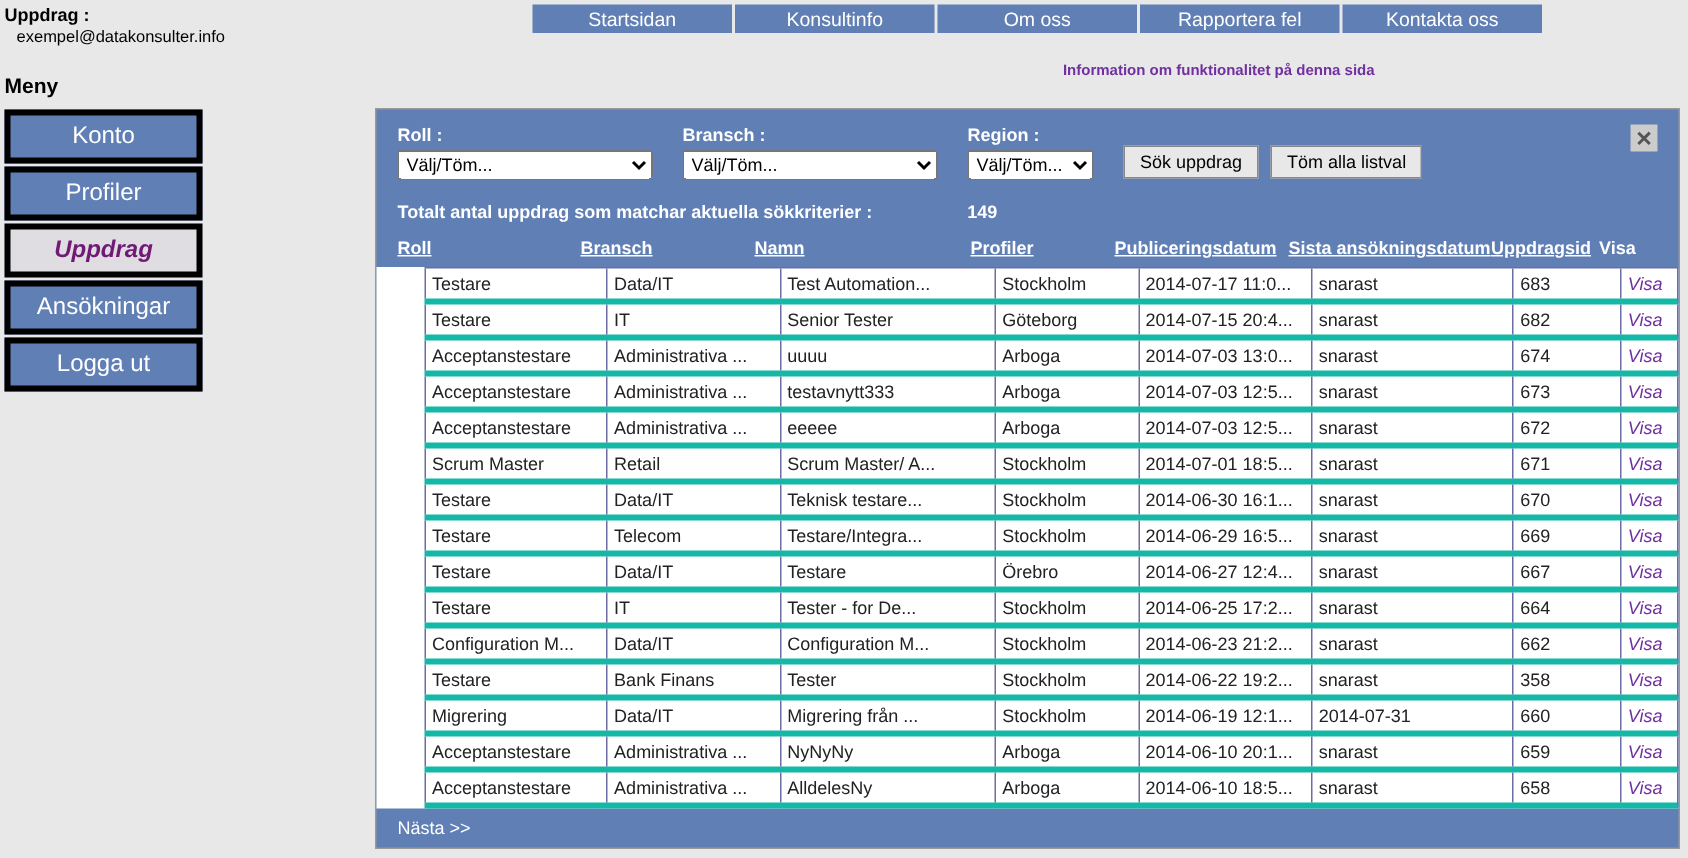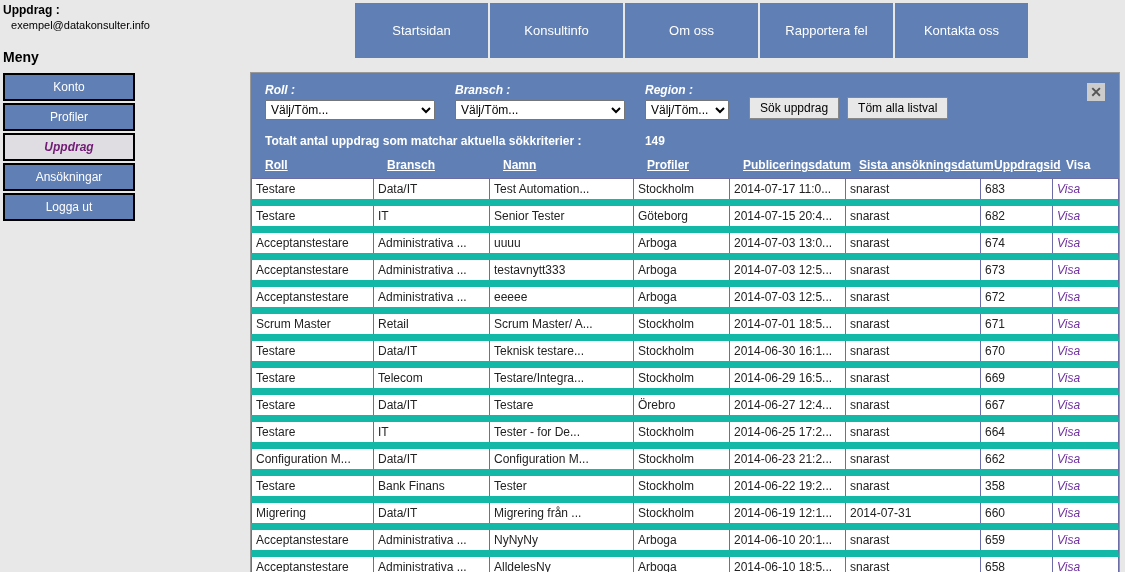--- a/index.html
+++ b/index.html
@@ -1,35 +1,35 @@
 <!DOCTYPE html>
 <html><head>
   <meta charset="utf-8">
   <style>
     * { box-sizing: border-box; margin: 0; padding: 0; }
     body { font-family: Arial, sans-serif; font-size: 12px; background: #e8e8e8; width: 1125px; height: 572px; overflow: hidden; }
     
     .top-nav { display: flex; gap: 2px; margin-left: 355px; padding-top: 3px; }
-    .top-nav-item { background: #5f7fb5; color: white; padding: 20px 0; width: 133px; text-align: center; font-size: 13px; cursor: pointer; }
+    .top-nav-item { background: #5f7fb5; color: white; padding: 2px 0; width: 133px; text-align: center; font-size: 13px; cursor: pointer; }
     
     .info-link { color: #7030a0; font-weight: bold; text-align: center; margin-left: 500px; margin-top: 20px; font-size: 10px; cursor: pointer; }
     
     .left-panel { position: absolute; left: 0; top: 0; width: 150px; padding: 3px 0 0 3px; }
     .login-label { font-weight: bold; font-size: 12px; }
     .login-email { font-size: 11px; margin-top: 2px; text-align: right; }
     .meny-label { font-weight: bold; font-size: 14px; margin-top: 18px; margin-bottom: 8px; }
     .side-menu { display: flex; flex-direction: column; gap: 2px; }
-    .side-menu-item { background: #5f7fb5; color: white; text-align: center; padding: 5px 15px; width: 132px; font-size: 12px; cursor: pointer; border: 2px solid #000000; }
+    .side-menu-item { background: #5f7fb5; color: white; text-align: center; padding: 5px 15px; width: 132px; font-size: 16px; cursor: pointer; border: 4px solid #000000; }
     .side-menu-item.active { background: #e0dde2; color: #701a75; font-weight: bold; font-style: italic; }
     
     .main-panel { position: absolute; left: 250px; top: 72px; width: 870px; background: #5f7fb5; border: 1px solid #999; }
     
     .filter-bar { padding: 10px 14px 6px 14px; color: white; display: flex; align-items: flex-end; gap: 20px; position: relative; }
     .filter-group { display: flex; flex-direction: column; gap: 3px; }
-    .filter-group label { font-weight: bold; font-size: 12px; font-style: italic; }
+    .filter-group label { font-weight: bold; font-size: 12px; }
     .filter-group select { width: 170px; font-size: 12px; padding: 1px; }
     .filter-group.small select { width: 84px; }
     .btn { background: #e8e8e8; border: 1px solid #888; padding: 3px 10px; font-size: 12px; cursor: pointer; }
     .btn-row { display: flex; gap: 8px; margin-bottom: 1px; }
     .close-icon { position: absolute; right: 14px; top: 10px; width: 18px; height: 18px; background: #ccc; color: #555; display: flex; align-items: center; justify-content: center; font-weight: bold; cursor: pointer; font-size: 14px; }
     
     .summary-row { color: white; font-weight: bold; padding: 8px 14px 6px 14px; font-size: 12px; }
     .summary-row span.count { display: inline-block; margin-left: 60px; }
     
     .header-row { display: flex; padding: 4px 14px 6px 14px; color: white; font-weight: bold; font-size: 12px; }
@@ -37,21 +37,21 @@
     .col-roll { width: 122px; }
     .col-bransch { width: 116px; }
     .col-namn { width: 144px; }
     .col-arbetsort { width: 96px; }
     .col-pub { width: 116px; }
     .col-sista { width: 135px; }
     .col-id { width: 72px; }
     .col-visa { width: 38px; }
     
     .data-rows { background: white; }
-    .data-row { display: flex; border-bottom: 7px solid #14b8a6; border-right: 1px solid #6c6ca6; }
+    .data-row { display: flex; border-bottom: 4px solid #14b8a6; border-right: 1px solid #6c6ca6; margin-left: 32px; }
     .data-row .dcell { padding: 3px 4px; border-left: 1px solid #6c6ca6; font-size: 12px; color: #222; white-space: nowrap; overflow: hidden; text-overflow: ellipsis; }
     .data-rows .data-row:first-child { border-top: 1px solid #6c6ca6; }
     .visa-link { color: #7030a0; font-style: italic; cursor: pointer; }
     
     .next-link { color: white; padding: 6px 14px; cursor: pointer; font-size: 12px; }
   </style>
 </head>
 <body>
 
 <div class="top-nav">

